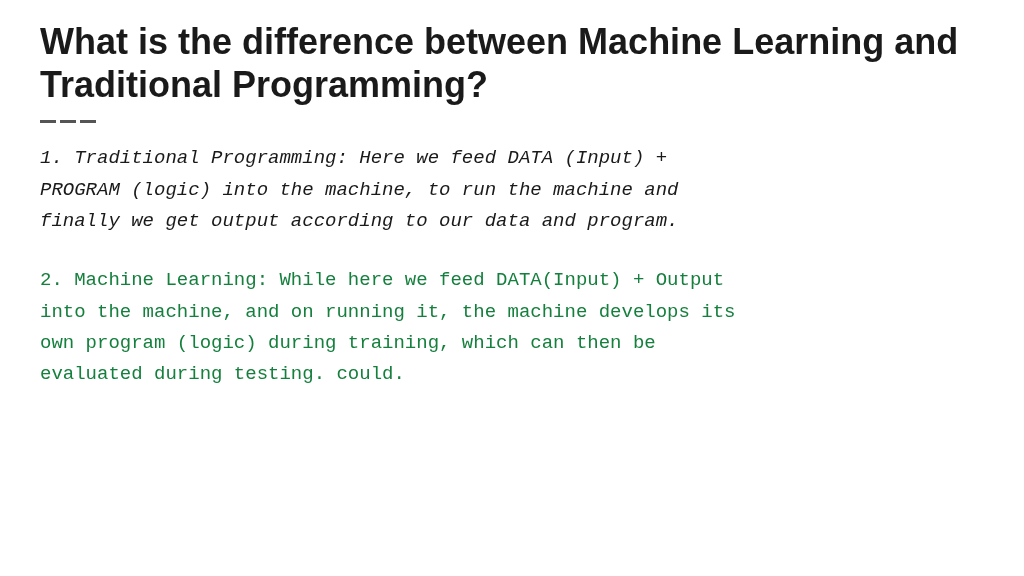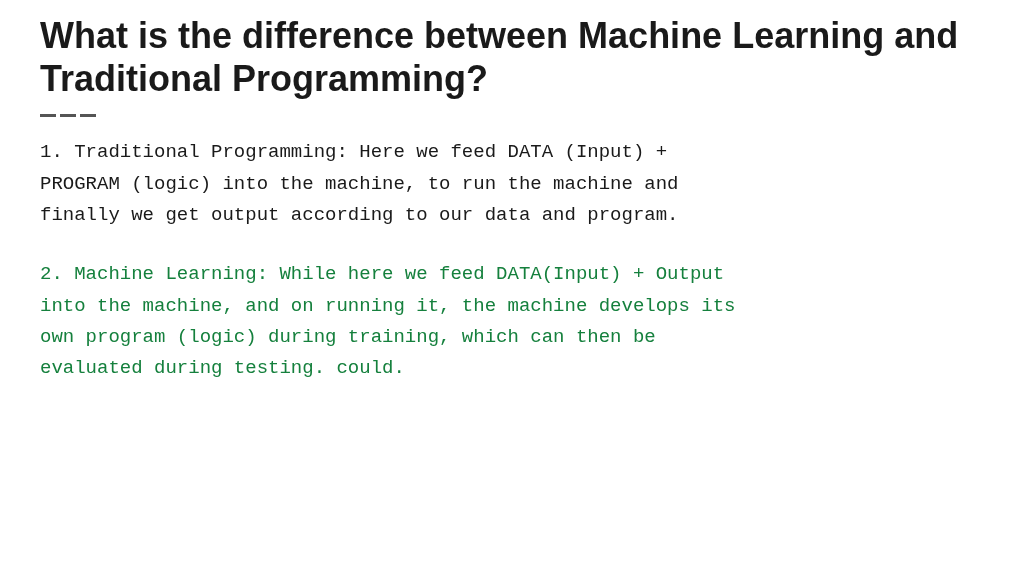--- a/index.html
+++ b/index.html
@@ -13,21 +13,21 @@
       height: 576px;
       background: #ffffff;
       font-family: 'Courier New', Courier, monospace;
       overflow: hidden;
     }
 
     .page-container {
       width: 1024px;
       height: 576px;
       background: #ffffff;
-      padding: 14px 40px 28px 40px;
+      padding: 20px 40px 28px 40px;
     }
 
     .main-title {
       font-family: 'Arial', 'Helvetica Neue', sans-serif;
       font-size: 36px;
       font-weight: 700;
       color: #1a1a1a;
       line-height: 1.2;
       margin-bottom: 14px;
     }
@@ -48,20 +48,21 @@
     .content-block {
       margin-bottom: 8px;
     }
 
     .paragraph {
       font-family: 'Courier New', Courier, monospace;
       font-size: 19px;
       color: #1a1a1a;
       line-height: 1.65;
       margin-bottom: 28px;
+      font-style: italic;
     }
 
     .paragraph-2 {
       font-family: 'Courier New', Courier, monospace;
       font-size: 19px;
       color: #15803d;
       line-height: 1.65;
       margin-bottom: 0;
     }
   </style>

